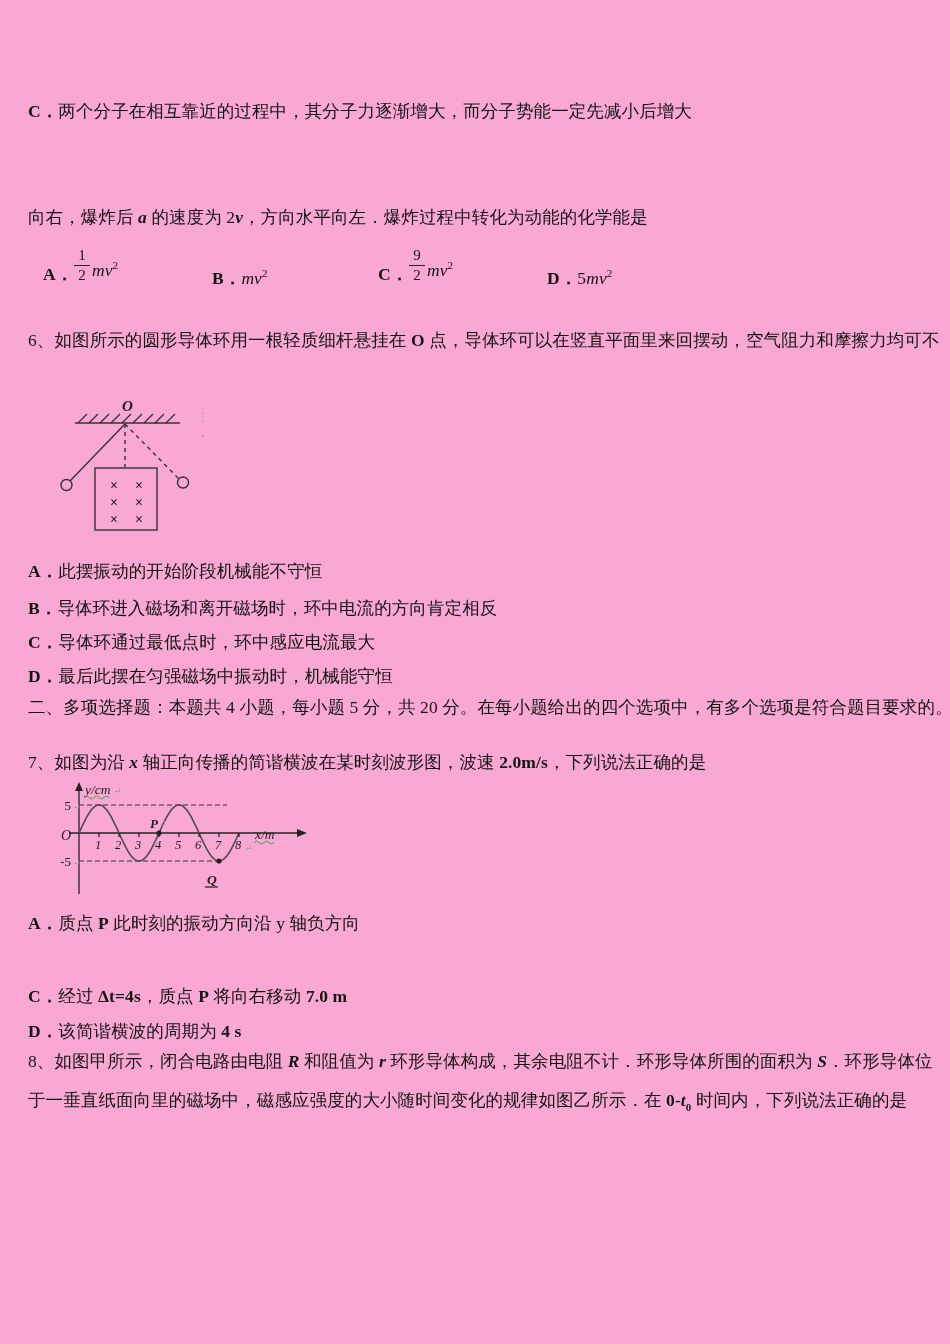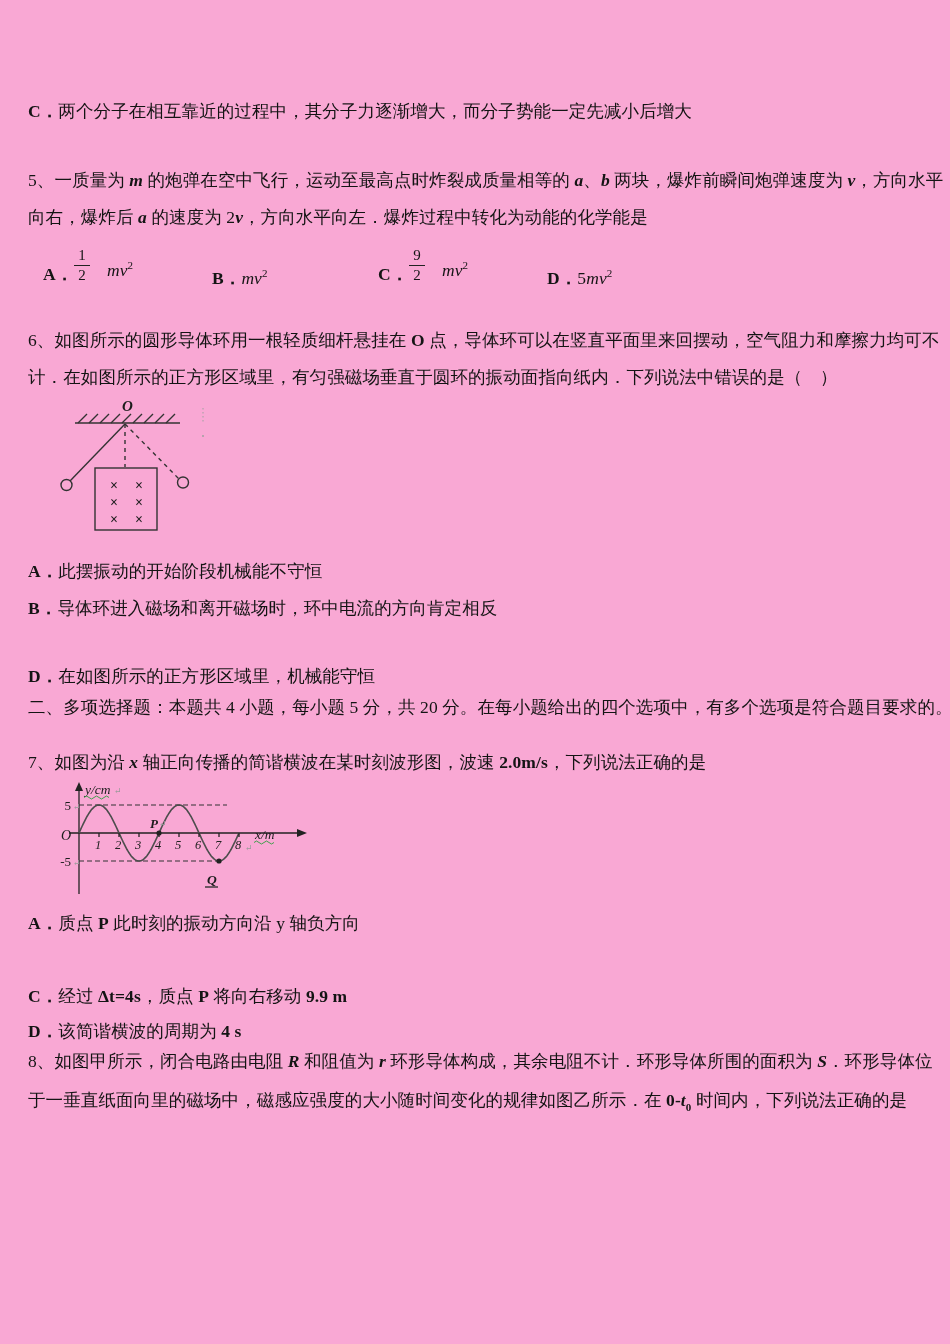--- a/index.html
+++ b/index.html
@@ -14,21 +14,21 @@
     position:absolute; left:28px;
     font-size:17.5px; line-height:1.25; white-space:nowrap; letter-spacing:0.1px;
   }
   .ol { font-weight:bold; }
   b i, i b { font-weight:bold; }
   sup { font-size:11px; }
   sub { font-size:11px; font-weight:bold; }
   .frac { display:inline-block; text-align:center; font-size:15px; line-height:1.15; margin:0 2px 0 1px; }
   .frac .num { display:block; border-bottom:1.2px solid #222; padding:0 4px 1px; }
   .frac .den { display:block; padding-top:1px; }
-  .raise { vertical-align:4.5px; margin-left:15px; }
+  .raise { vertical-align:4.5px; margin-left:0; }
   .figure { position:absolute; }
   svg text { font-family:"Liberation Serif","DejaVu Serif",serif; fill:#1c1c1c; }
   .it { font-style:italic; }
   .tickl { font-size:12.5px; font-style:italic; text-anchor:middle; fill:#222; }
   .axis { stroke:#222; stroke-width:1.3; }
   .curve { fill:none; stroke:#4d4d4d; stroke-width:1.6; }
   .dash { stroke:#333; stroke-width:1.2; stroke-dasharray:5,3; fill:none; }
   .thin { stroke:#333; stroke-width:1.4; fill:none; }
   .art { fill:#9b9b9b; font-size:9px; font-style:normal; }
   .wavy { stroke:#2e9e3e; stroke-width:0.9; fill:none; }
@@ -36,38 +36,36 @@
 </style>
 </head>
 <body>
 
 <div class="page">
 
   <div class="line" style="top:101px">
     <span class="ol">C．</span><span>两个分子在相互靠近的过程中，其分子力逐渐增大，而分子势能一定先减小后增大</span>
   </div>
 
-  <div class="line" style="top:170px">5、一质量为 <b><i>m</i></b> 的炮弹在空中飞行，运动至最高点时炸裂成质量相等的 <b><i>a</i></b>、<b><i>b</i></b> 两块，爆炸前瞬间炮弹速度为 <b><i>v</i></b>，方向水平</div>
   <div class="line" style="top:207px">向右，爆炸后 <b><i>a</i></b> 的速度为 2<b><i>v</i></b>，方向水平向左．爆炸过程中转化为动能的化学能是</div>
 
   <div class="line" style="left:43px;top:247px">
     <span class="ol">A．</span><span><span class="frac"><span class="num">1</span><span class="den">2</span></span><span class="raise"><i>mv</i><sup>2</sup></span></span>
   </div>
   <div class="line" style="left:212px;top:267px">
     <span class="ol">B．</span><span><i>mv</i><sup>2</sup></span>
   </div>
   <div class="line" style="left:378px;top:247px">
     <span class="ol">C．</span><span><span class="frac"><span class="num">9</span><span class="den">2</span></span><span class="raise"><i>mv</i><sup>2</sup></span></span>
   </div>
   <div class="line" style="left:547px;top:267px">
     <span class="ol">D．</span><span>5<i>mv</i><sup>2</sup></span>
   </div>
 
   <div class="line" style="top:330px">6、如图所示的圆形导体环用一根轻质细杆悬挂在 <b>O</b> 点，导体环可以在竖直平面里来回摆动，空气阻力和摩擦力均可不</div>
-  <div class="line" style="top:367px">计．在如图所示的正方形区域里，有匀强磁场垂直于圆环的振动面指向纸内．下列说法中错误的是（　）</div>
 
   <svg class="figure" style="left:50px;top:395px" width="210" height="152" viewBox="0 0 210 152">
     <text x="72" y="16" class="it" font-weight="bold" font-size="15">O</text>
     <line x1="25" y1="28" x2="130" y2="28" class="thin"></line>
     <path class="thin" stroke-width="1.2" d="M28 28 l9 -9 M39 28 l9 -9 M50 28 l9 -9 M61 28 l9 -9 M72 28 l9 -9 M83 28 l9 -9 M94 28 l9 -9 M105 28 l9 -9 M116 28 l9 -9"></path>
     <line x1="75" y1="29" x2="20" y2="86" class="thin"></line>
     <circle cx="16.5" cy="90" r="5.5" class="thin" fill="none"></circle>
     <line x1="75" y1="29" x2="75" y2="72" class="thin" stroke-dasharray="4,4"></line>
     <line x1="75" y1="29" x2="129" y2="84" class="thin" stroke-dasharray="4,4"></line>
     <circle cx="133" cy="87.5" r="5.5" class="thin" fill="none"></circle>
@@ -83,22 +81,25 @@
     <line x1="153" y1="13" x2="153" y2="28" class="dotart"></line>
     <circle cx="153" cy="41" r="1" fill="#a0a0a0"></circle>
   </svg>
 
   <div class="line" style="top:561px">
     <span class="ol">A．</span><span>此摆振动的开始阶段机械能不守恒</span>
   </div>
   <div class="line" style="top:598px">
     <span class="ol">B．</span><span>导体环进入磁场和离开磁场时，环中电流的方向肯定相反</span>
   </div>
+  <div class="line" style="top:632px">
+    <span class="ol">C．</span><span>导体环通过最低点时，环中感应电流最大</span>
+  </div>
   <div class="line" style="top:666px">
-    <span class="ol">D．</span><span>在如图所示的正方形区域里，机械能守恒</span>
+    <span class="ol">D．</span><span>最后此摆在匀强磁场中振动时，机械能守恒</span>
   </div>
 
   <div class="line" style="top:697px">二、多项选择题：本题共 4 小题，每小题 5 分，共 20 分。在每小题给出的四个选项中，有多个选项是符合题目要求的。</div>
 
   <div class="line" style="top:752px">7、如图为沿 <b><i>x</i></b> 轴正向传播的简谐横波在某时刻波形图，波速 <b>2.0m/s</b>，下列说法正确的是</div>
 
   <svg id="wave-svg" class="figure" style="left:55px;top:780px" width="290" height="126" viewBox="0 0 290 126">
     <line x1="24" y1="6" x2="24" y2="114" class="axis"></line>
     <path d="M24 2 L20 11 L28 11 Z" fill="#222"></path>
     <line x1="14" y1="53" x2="246" y2="53" class="axis"></line>
@@ -138,21 +139,21 @@
       <line x1="184" y1="53" x2="184" y2="57" class="axis"></line>
       <text x="183" y="69" class="tickl">8</text>
       <circle cx="104" cy="53" r="2.6" fill="#222"></circle>
       <circle cx="164" cy="81" r="2.6" fill="#222"></circle>
     </svg>
 
   <div class="line" style="top:913px">
     <span class="ol">A．</span><span>质点 <b>P</b> 此时刻的振动方向沿 y 轴负方向</span>
   </div>
   <div class="line" style="top:986px">
-    <span class="ol">C．</span><span>经过 <b>Δt=4s</b>，质点 <b>P</b> 将向右移动 <b>9.9 m</b></span>
+    <span class="ol">C．</span><span>经过 <b>Δt=4s</b>，质点 <b>P</b> 将向右移动 <b>7.0 m</b></span>
   </div>
   <div class="line" style="top:1021px">
     <span class="ol">D．</span><span>该简谐横波的周期为 <b>4 s</b></span>
   </div>
 
   <div class="line" style="top:1051px">8、如图甲所示，闭合电路由电阻 <b><i>R</i></b> 和阻值为 <b><i>r</i></b> 环形导体构成，其余电阻不计．环形导体所围的面积为 <b><i>S</i></b>．环形导体位</div>
   <div class="line" style="top:1090px">于一垂直纸面向里的磁场中，磁感应强度的大小随时间变化的规律如图乙所示．在 <b>0-</b><b><i>t</i></b><sub>0</sub> 时间内，下列说法正确的是</div>
 
 </div>
 

